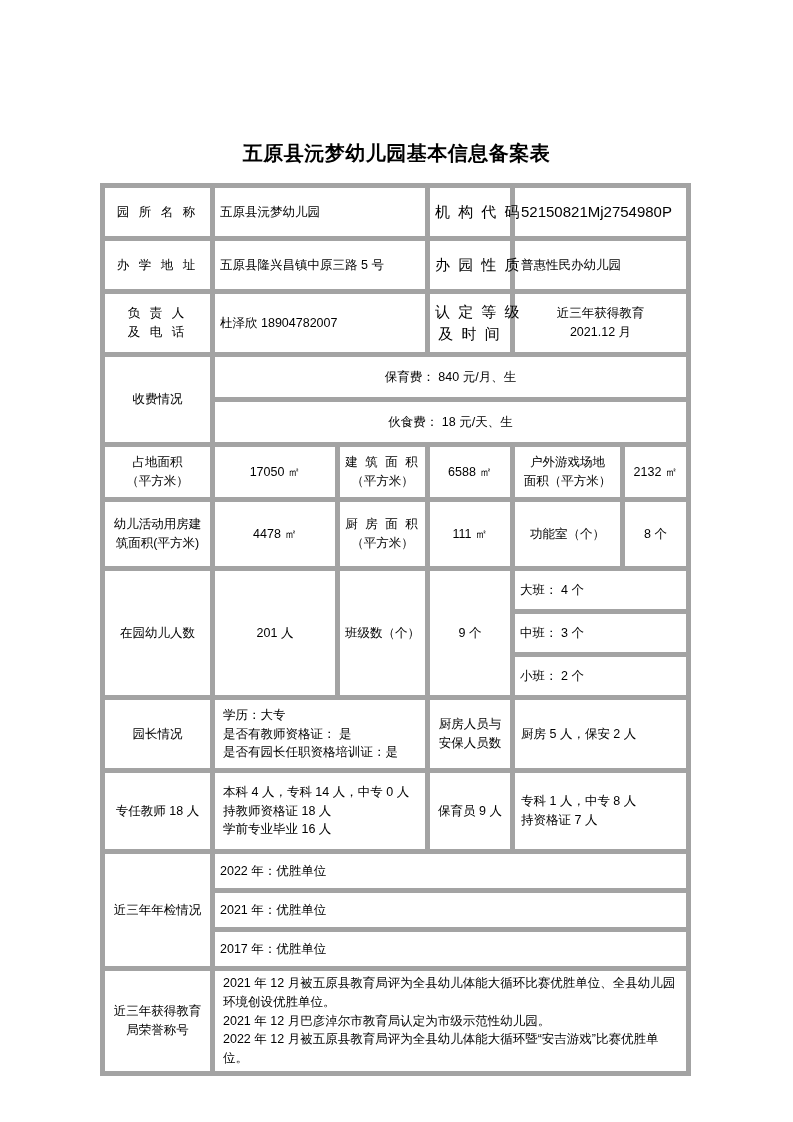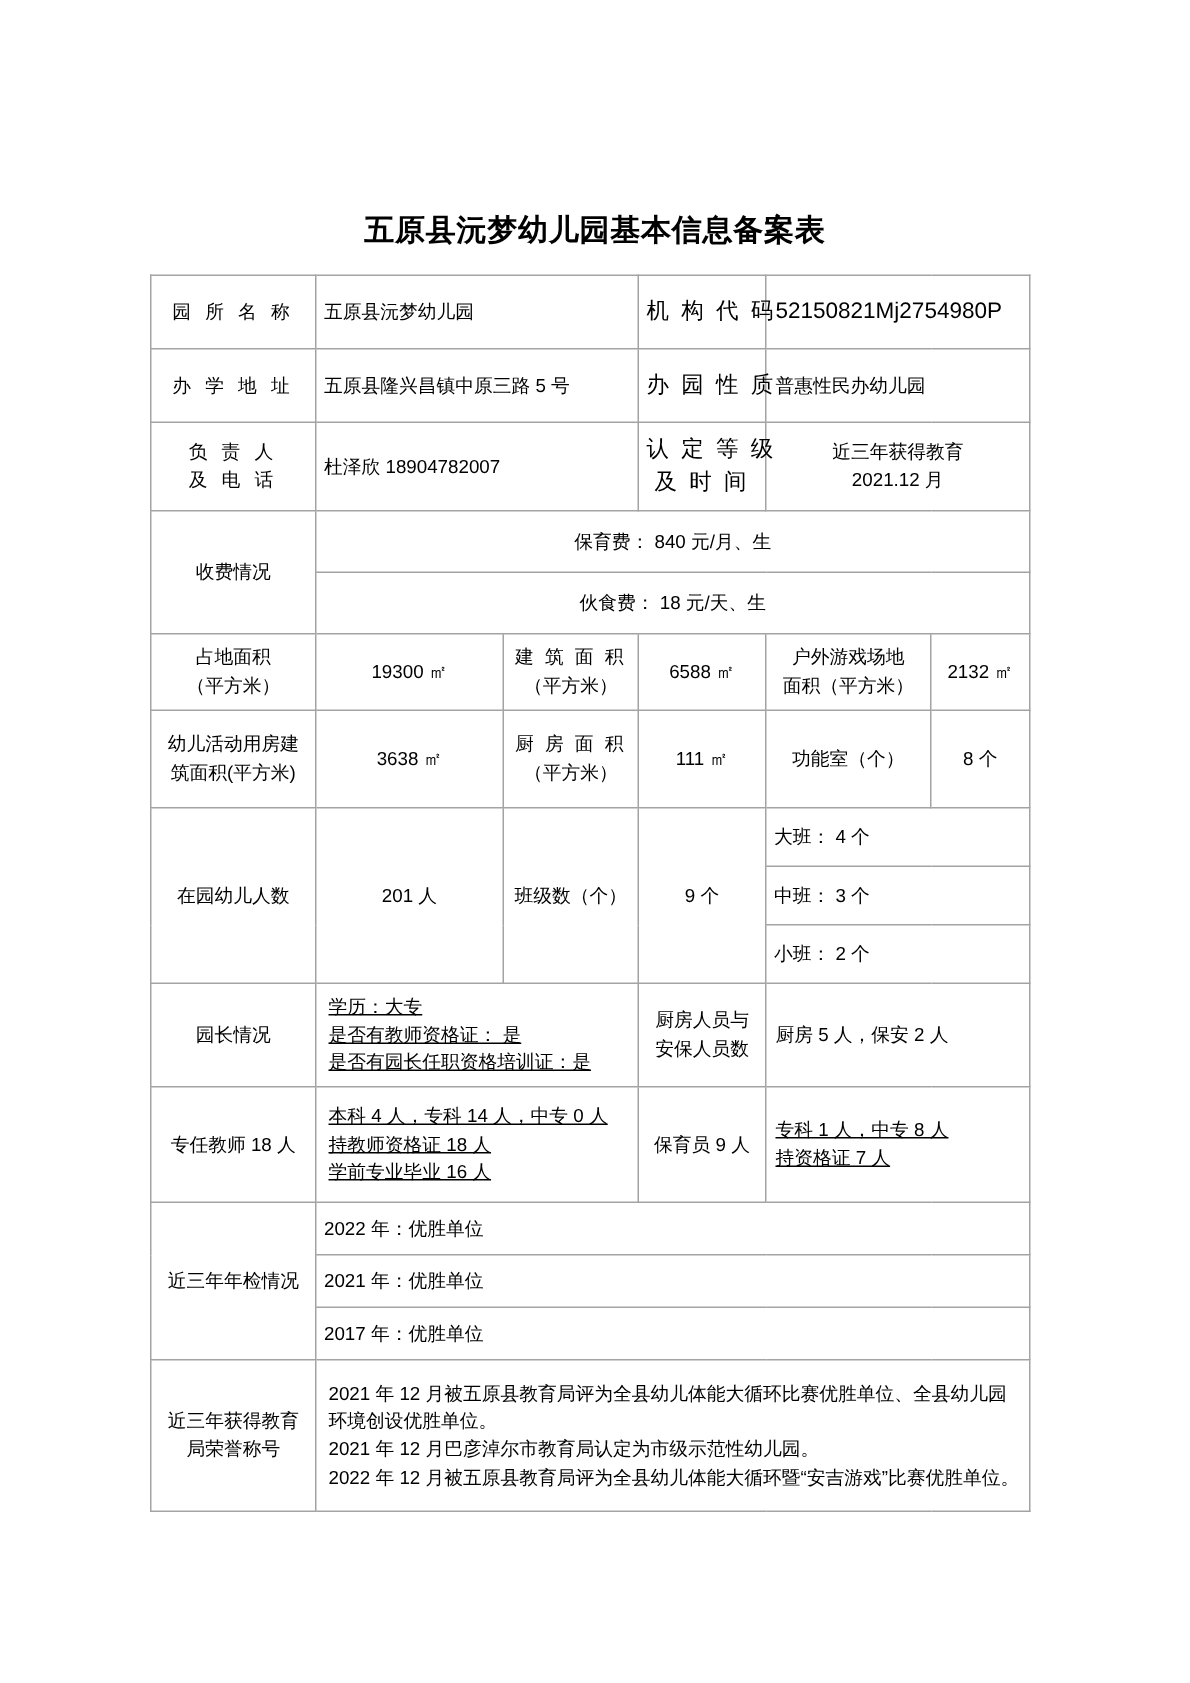--- a/index.html
+++ b/index.html
@@ -36,41 +36,41 @@
   table.form {
     position: absolute;
     left: 100px;
     top: 183px;
     width: 586px;
     border-collapse: collapse;
     table-layout: fixed;
     font-size: 12.5px;
   }
   table.form td {
-    border: 1px solid #a3a3a3;
+    border: 5px solid #a3a3a3;
     padding: 3px 5px;
     vertical-align: middle;
     line-height: 1.5;
     font-family: "Liberation Sans", "DejaVu Sans", sans-serif;
   }
   .lbl {
     text-align: center;
     letter-spacing: 3px;
     white-space: nowrap;
   }
   .lbl-nosp {
     text-align: center;
     letter-spacing: 0px;
   }
   .ctr { text-align: center; }
   .lft { text-align: left; }
   .val-left { text-align: left; padding-left: 10px; }
   .num { font-family: "Liberation Serif", "DejaVu Serif", serif; }
   .multi { line-height: 1.55; }
-  .tight { line-height: 1.45; text-decoration: underline; }
+  .tight { line-height: 1.45; }
   .sm { font-size: 15px; }
   .blk-left { text-align: left; padding-left: 7px; }
 </style>
 </head>
 <body>
 
 <div class="page">
 
   <div class="doc-title">五原县沅梦幼儿园基本信息备案表</div>
 
@@ -121,39 +121,39 @@
     </tr>
     <tr>
       <td colspan="5" class="ctr" style="height:34px">伙食费：  18 元/天、生</td>
     </tr>
 
     <tr>
       <td class="lbl-nosp" style="height:44px">
         <div>占地面积</div>
         <div>（平方米）</div>
       </td>
-      <td class="ctr num">19300 ㎡</td>
+      <td class="ctr num">17050 ㎡</td>
       <td class="lbl-nosp">
         <div style="letter-spacing:2px">建 筑 面 积</div>
         <div>（平方米）</div>
       </td>
       <td class="ctr num">6588 ㎡</td>
       <td class="lbl-nosp">
         <div>户外游戏场地</div>
         <div>面积（平方米）</div>
       </td>
       <td class="ctr num">2132 ㎡</td>
     </tr>
 
     <tr>
       <td class="lbl-nosp" style="height:58px">
         <div>幼儿活动用房建</div>
         <div>筑面积(平方米)</div>
       </td>
-      <td class="ctr num">3638 ㎡</td>
+      <td class="ctr num">4478 ㎡</td>
       <td class="lbl-nosp">
         <div style="letter-spacing:2px">厨 房 面 积</div>
         <div>（平方米）</div>
       </td>
       <td class="ctr num">111 ㎡</td>
       <td class="lbl-nosp">功能室（个）</td>
       <td class="ctr num">8 个</td>
     </tr>
 
     <tr>

